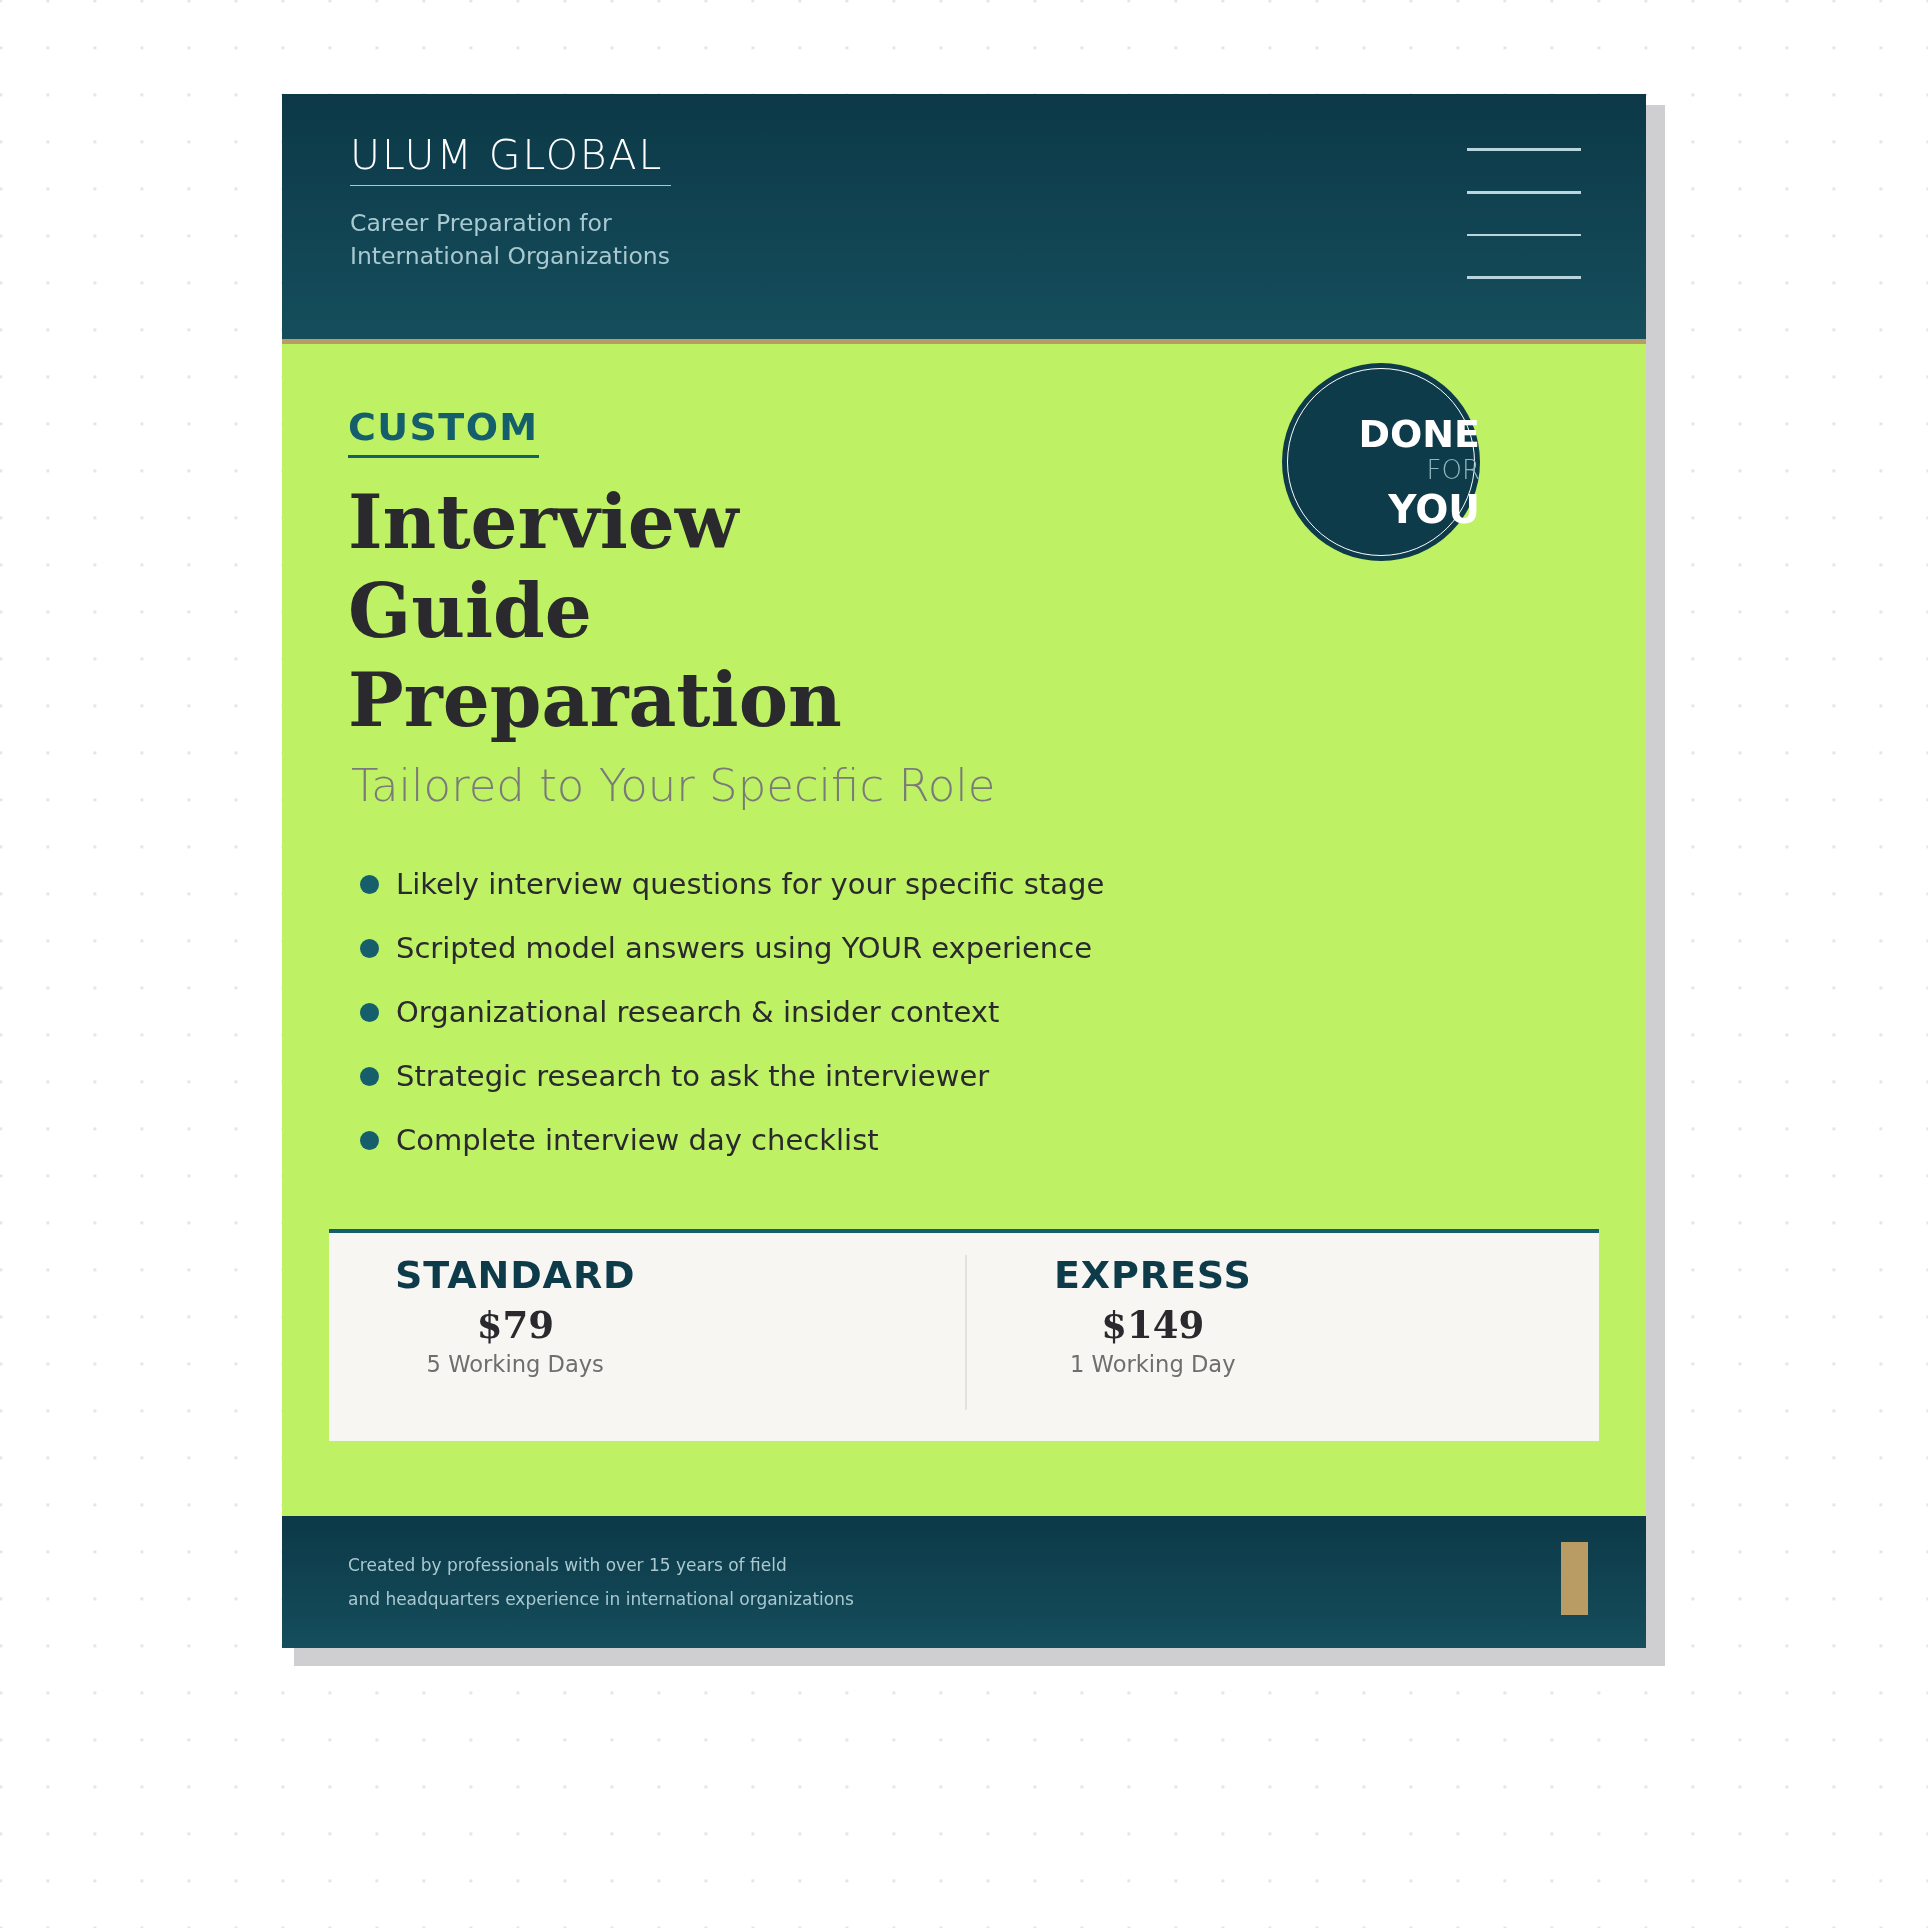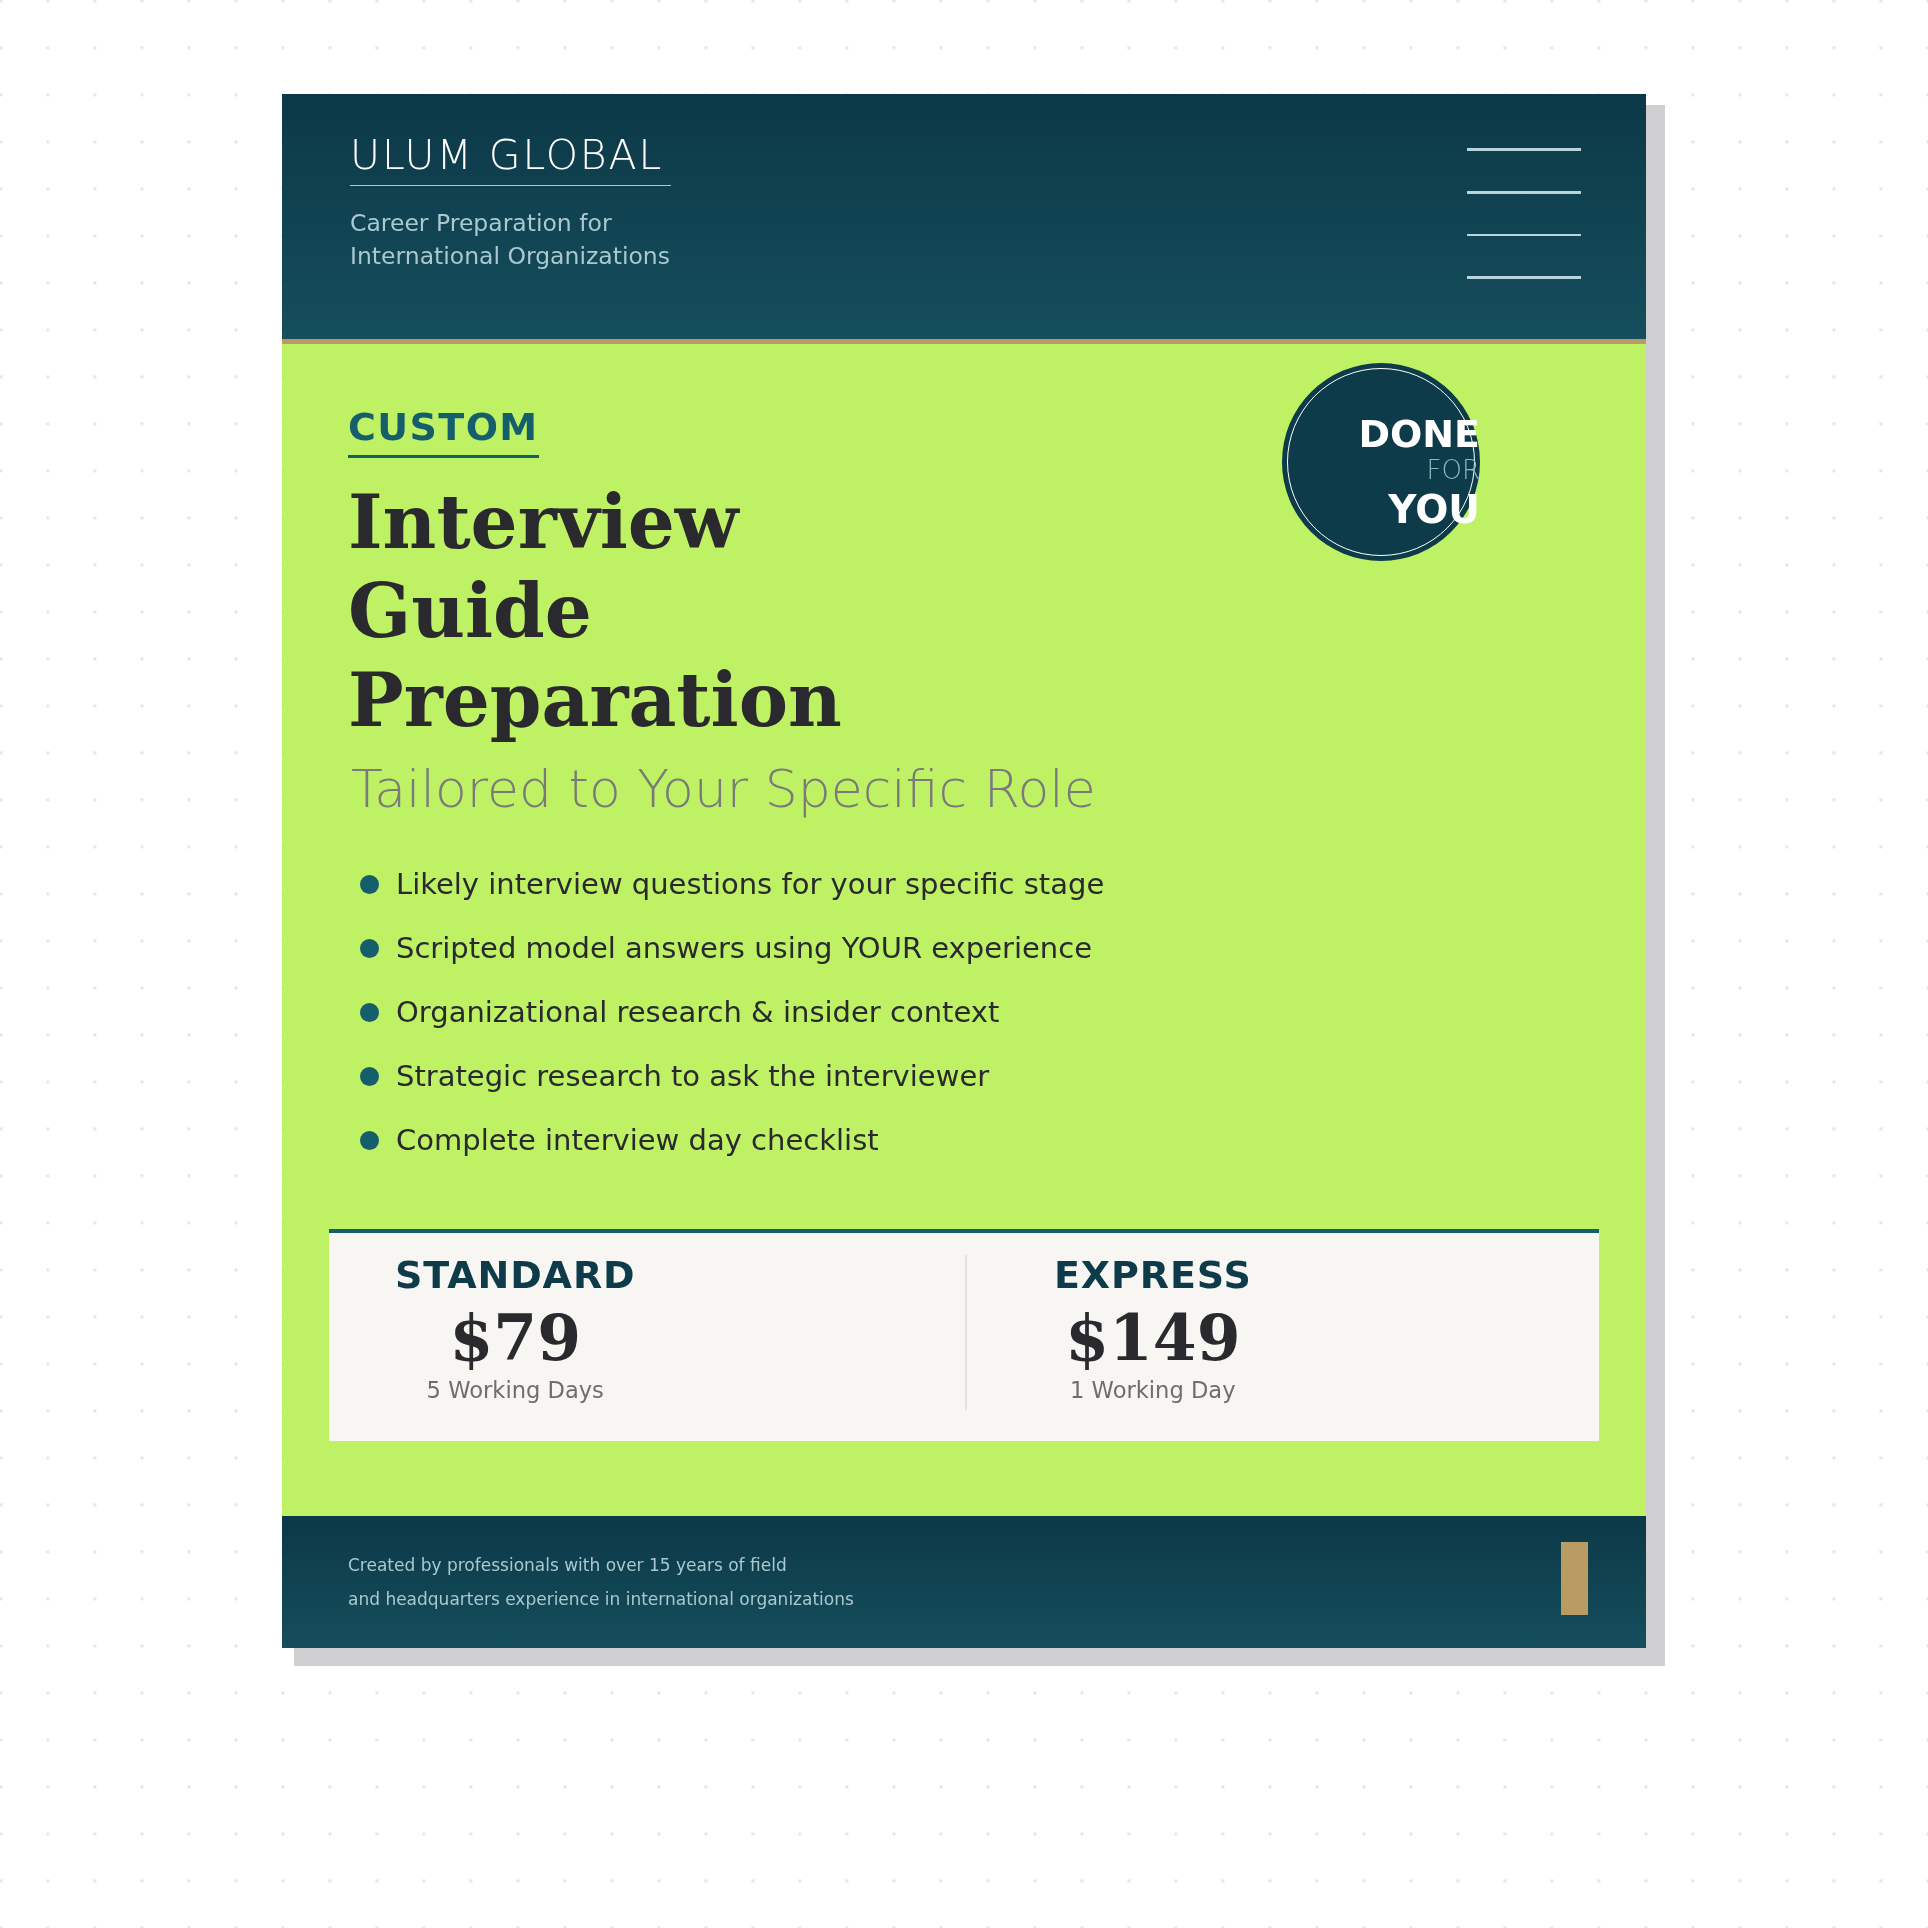--- a/index.html
+++ b/index.html
@@ -53,36 +53,36 @@
     position: absolute; left: 66px; top: 314px; font-size: 38px; font-weight: bold;
     letter-spacing: 1.4px; color: #155e6b; line-height: 1;
     padding-bottom: 9.4px; border-bottom: 3.8px solid #155e6b;
   }
   .title {
     position: absolute; left: 66px; top: 384px; margin: 0;
     font-family: "DejaVu Serif", serif; font-weight: bold; font-size: 74px;
     line-height: 89px; color: #2a2a2e;
   }
   .subtitle {
-    position: absolute; left: 69px; top: 669px; font-size: 52px; font-weight: 200;
+    position: absolute; left: 69px; top: 669px; font-size: 45px; font-weight: 200;
     color: #7a7a7a; line-height: 1;
   }
   .features { position: absolute; left: 78px; top: 758px; margin: 0; padding: 0; list-style: none; }
   .features li { display: flex; align-items: center; height: 64px; }
   .features .dot { width: 19px; height: 19px; border-radius: 50%; background: #155e6b; margin-right: 17px; flex: none; }
   .features .txt { font-size: 29px; color: #2a2a2e; }
   .pricing {
     position: absolute; left: 47px; top: 1135px; width: 1270px; height: 208px;
     background: #f7f6f3; border-top: 4.7px solid #155e6b; text-align: center;
   }
   .plan { position: absolute; top: 22.6px; }
   .plan.std { left: 66px; }
   .plan.exp { left: 725px; }
   .plan .pname { font-size: 38px; font-weight: bold; letter-spacing: 0.9px; color: #0d3b4a; line-height: 1; }
-  .plan .pprice { font-family: "DejaVu Serif", serif; font-weight: bold; font-size: 63px; color: #2a2a2e; line-height: 1; margin-top: 13px; }
+  .plan .pprice { font-family: "DejaVu Serif", serif; font-weight: bold; font-size: 37px; color: #2a2a2e; line-height: 1; margin-top: 13px; }
   .plan .pdays { font-size: 22.6px; color: #6e6e6e; margin-top: 9.4px; line-height: 1; }
   .divider { position: absolute; left: 636px; top: 21.7px; width: 1.9px; height: 155px; background: #e4e2de; }
   .footer {
     position: absolute; left: 0; top: 1422px; width: 100%; height: 132px;
     background: linear-gradient(180deg, #0c3847 0%, #154e5c 100%);
   }
   .footer-text { position: absolute; left: 66px; top: 32px; font-size: 17px; line-height: 34px; color: #a9c8cf; }
   .footer-accent { position: absolute; left: 1279px; top: 26px; width: 27px; height: 73px; background: #b89c63; }
 </style>
 </head>

